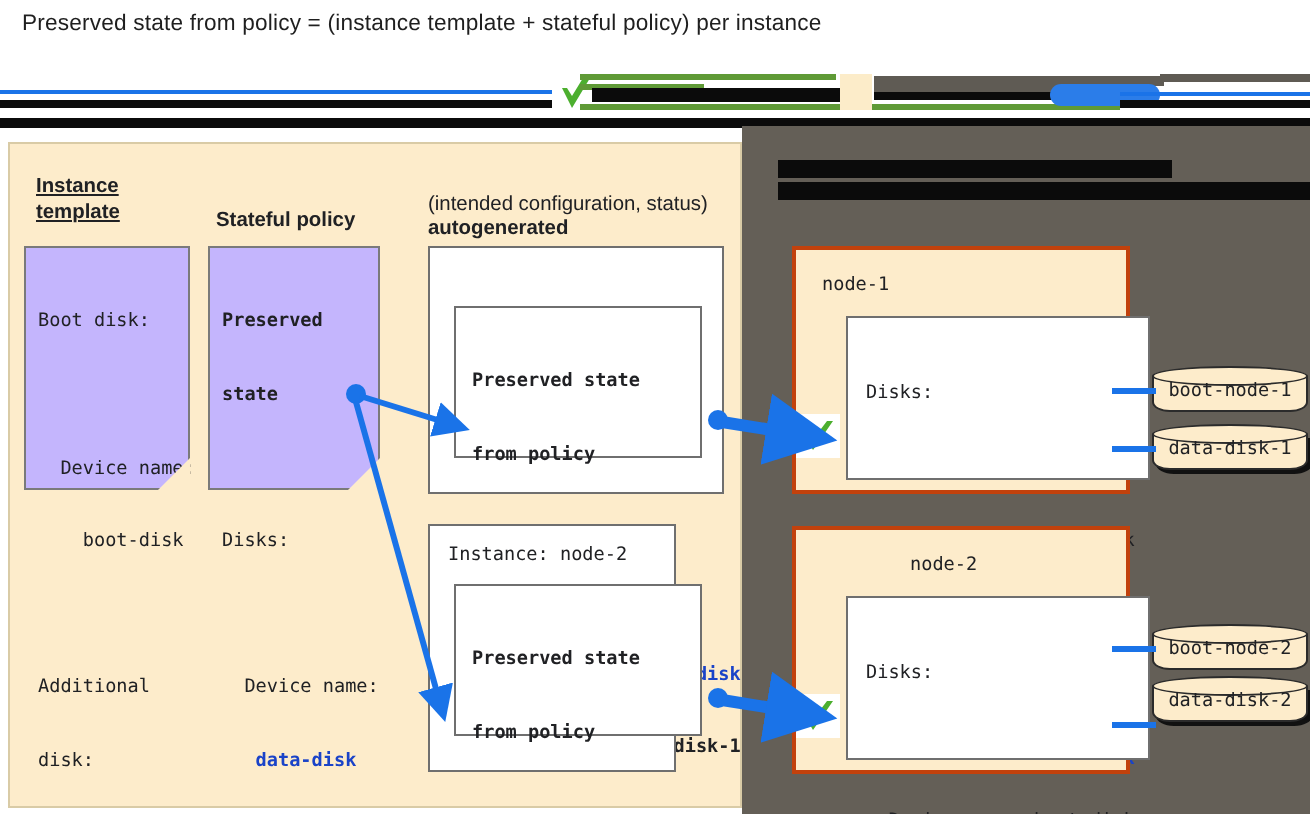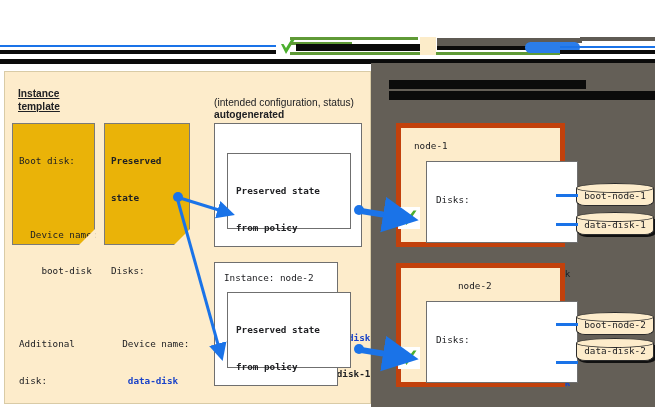--- a/index.html
+++ b/index.html
@@ -57,21 +57,21 @@
     position: absolute; font-size: 10.2px; font-weight: bold;
     color: #202124; line-height: 12.5px; white-space: pre-line;
   }
   .col-sub {
     position: absolute; font-size: 10.2px; color: #202124;
     line-height: 12.5px; font-weight: normal;
   }
 
   
   .doc {
-    position: absolute; background: #eab308;
+    position: absolute; background: #c4b5fd;
     border: 1px solid #7a7a7a;
   }
   .doc .fold {
     position: absolute; right: -1px; bottom: -1px;
     width: 15px; height: 15px;
     background: #c7c7c7;
     clip-path: polygon(100% 0, 100% 100%, 0 100%);
     border-right: 1px solid #7a7a7a;
     border-bottom: 1px solid #7a7a7a;
   }
@@ -88,21 +88,21 @@
     white-space: pre;
   }
   .mono b { font-weight: bold; }
   .blue { color: #1a43c8; font-weight: bold; }
 
   
   .box {
     position: absolute; background: #ffffff; border: 1px solid #6f6f6f;
   }
   .node-card {
-    position: absolute; background: #fdeccb; border: 5px solid #c2410c;
+    position: absolute; background: #fdeccb; border: 2px solid #c2410c;
   }
 
   
   .cyl { position: absolute; }
   .cyl .body {
     position: absolute; left: 0; top: 5px; width: 100%; height: 18px;
     background: #fdeccb; border: 1px solid #2b2b2b;
     border-top: none;
     border-bottom-left-radius: 9px 5px; border-bottom-right-radius: 9px 5px;
   }
@@ -130,20 +130,21 @@
   .check-badge svg { display: block; }
 
   
   .redact { position: absolute; background: #0b0b0b; }
 </style>
 </head>
 <body>
 
 <div id="root">
 
+  <div class="caption">Preserved state from policy = (instance template + stateful policy) per instance</div>
 
   <div class="legend-strip">
     <div class="lg-blueline" style="left:0; top:12px; width:276px; height:2px;"></div>
     <div class="lg-blackbar" style="left:0; top:17px; width:276px; height:4px;"></div>
 
     <div class="lg-whitebox" style="left:277px; top:5px; width:19px; height:17px;"></div>
     <svg class="lg-check" style="left:279px; top:5px;" width="18" height="18" viewBox="0 0 18 18">
       <path d="M2 6 L7 16 L16 1 L12.5 1 L7 10 L4.5 6 Z" fill="#4caf2f"></path>
     </svg>
 
@@ -182,20 +183,21 @@
       <div>Additional</div>
       <div>disk:</div>
       
       
       
     </div>
     <div class="fold"></div>
     <div class="foldmask"></div>
   </div>
 
+  <div class="col-head" style="left:108px; top:105px; width:100px;">Stateful policy</div>
 
   <div class="doc" style="left:104px; top:123px; width:86px; height:122px;">
     <div class="mono" style="position:absolute; left:6px; top:7px;">
       <div><b>Preserved</b></div>
       <div><b>state</b></div>
       <div>&nbsp;</div>
       <div>Disks:</div>
       <div>&nbsp;</div>
       <div>  Device name:</div>
       <div><span class="blue">   data-disk</span></div>

